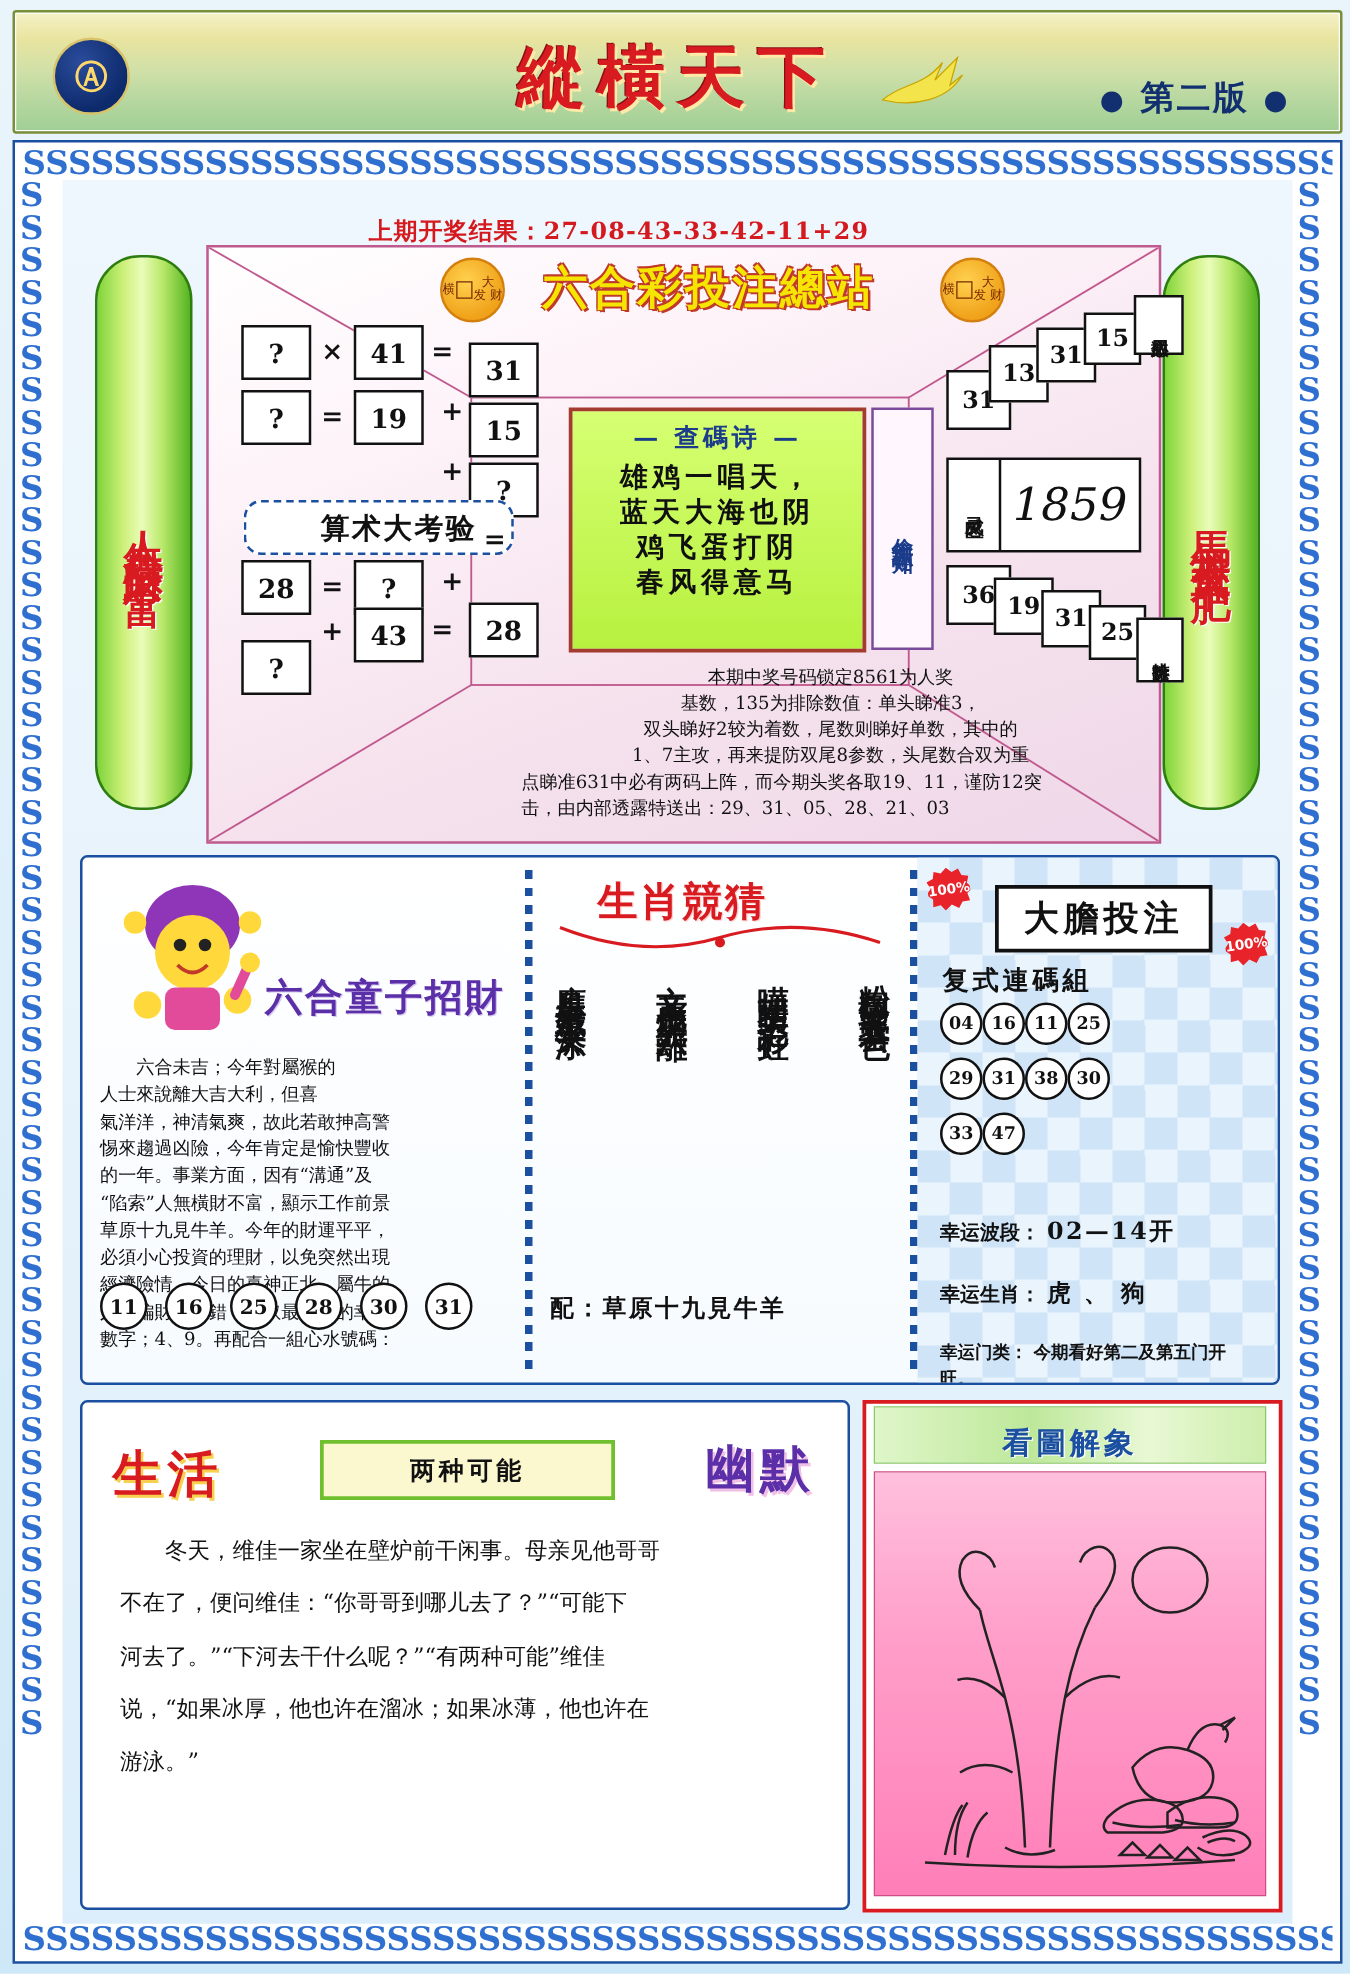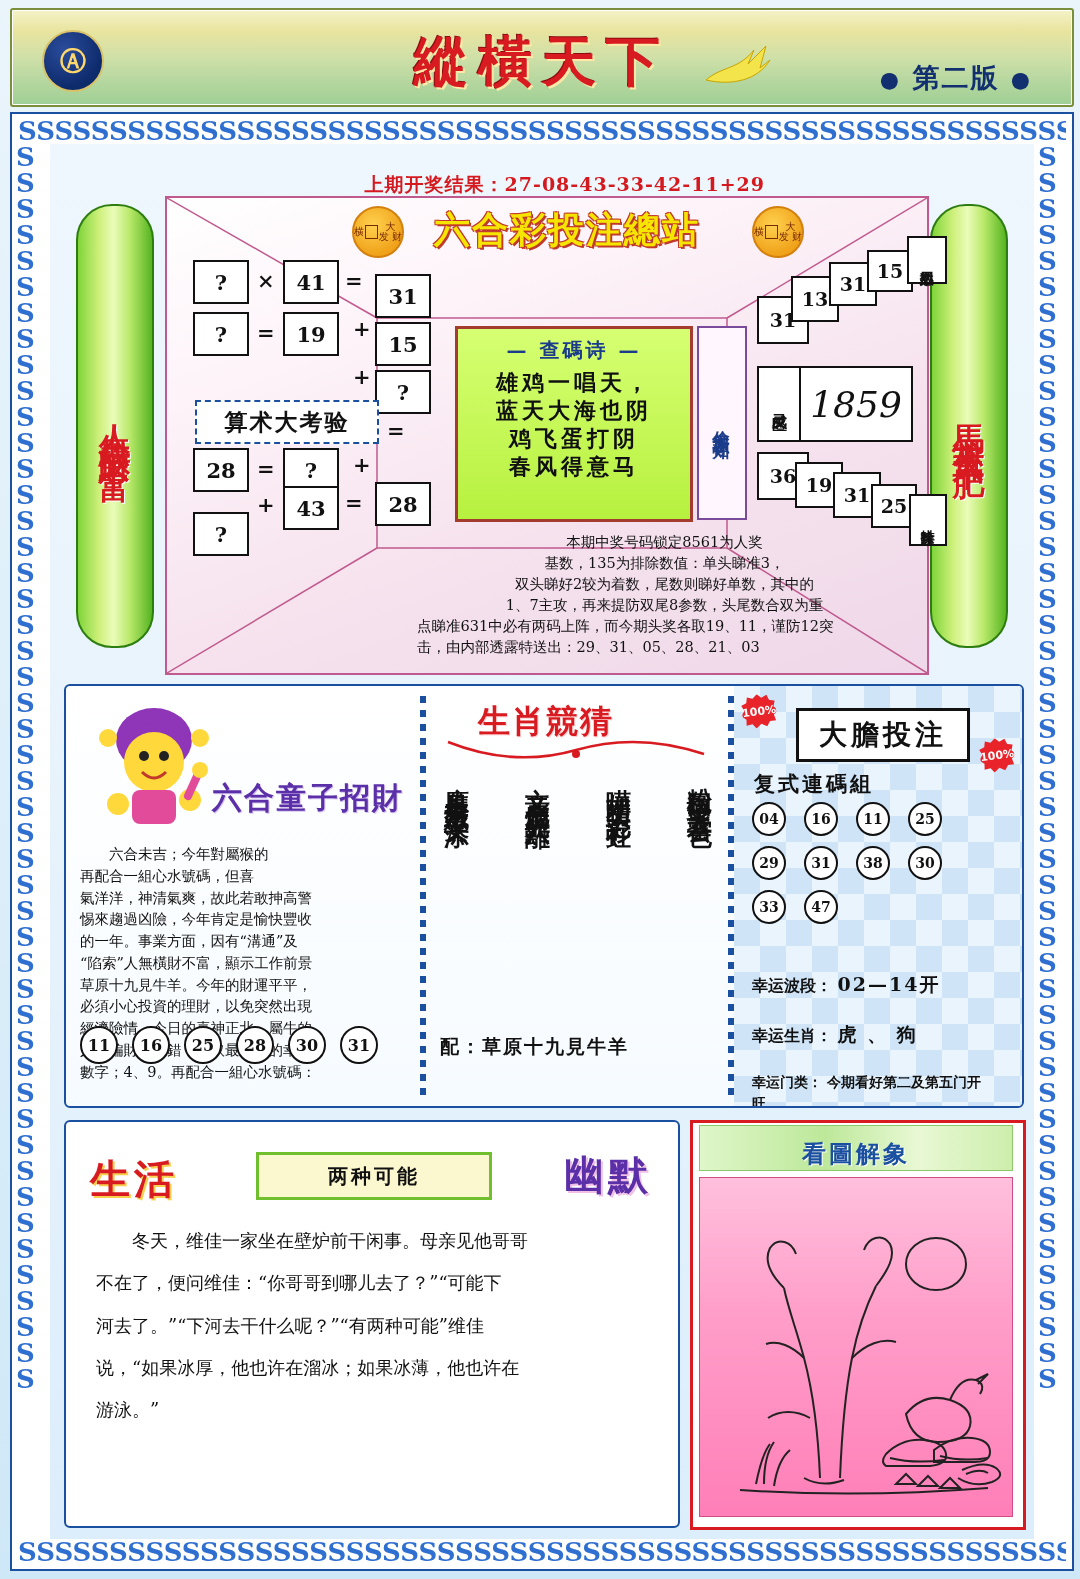--- a/index.html
+++ b/index.html
@@ -55,21 +55,21 @@
   .s-left{left:4px;top:30px;width:30px;height:1395px;overflow:hidden;word-break:break-all;}
   .s-right{right:4px;top:30px;width:30px;height:1395px;overflow:hidden;word-break:break-all;}
 
   .inner{
     position:absolute;left:38px;top:30px;width:984px;height:1395px;
     background:linear-gradient(180deg,#eef7fd 0%,#e6f2fb 55%,#dceefb 100%);
   }
 
   
   .lottery-result{
-    position:absolute;left:245px;top:28px;width:470px;text-align:right;
+    position:absolute;left:245px;top:28px;width:470px;text-align:left;
     font-family:"DejaVu Serif","Liberation Serif",serif;
     font-size:19px;font-weight:bold;color:#d51a1f;letter-spacing:1px;
   }
 
   .side-banner{
     position:absolute;top:60px;width:74px;height:440px;border-radius:36px;
     background:linear-gradient(90deg,#7fd43a 0%,#cdf07a 28%,#eafcb9 48%,#b9e96a 70%,#55b421 100%);
     border:2px solid #2e7d10;
     display:flex;align-items:center;justify-content:center;
   }
@@ -112,24 +112,24 @@
     position:absolute;width:52px;height:40px;border:2px solid #111;background:#fff;
     display:flex;align-items:center;justify-content:center;
     font-family:"DejaVu Serif","Liberation Serif",serif;font-size:21px;font-weight:bold;color:#111;
   }
   .msym{
     position:absolute;font-family:"DejaVu Serif","Liberation Serif",serif;
     font-size:21px;font-weight:bold;color:#111;
   }
   .exam-tag{
     position:absolute;left:8px;top:140px;width:180px;height:40px;
-    border:2px dashed #1b4fa0;background:#fff;border-radius:0;
+    border:2px dashed #1b4fa0;background:#fff;border-radius:14px;
     display:flex;align-items:center;justify-content:center;
     font-family:Liberation Sans, sans-serif;
-    font-size:23px;font-weight:bold;color:#111;letter-spacing:2px;
+    font-size:23px;font-weight:bold;color:#111;letter-spacing:2px;padding-left:32px;
   }
 
   
   .poem-box{
     position:absolute;left:288px;top:128px;width:232px;height:190px;
     border:3px solid #a33b2f;background:#cdfc6a;
     background:linear-gradient(180deg,#d6ff72,#b7f13f);
   }
   .poem-title{
     text-align:center;margin-top:8px;
@@ -259,21 +259,21 @@
     display:flex;align-items:center;justify-content:center;
     font-family:"DejaVu Serif","Liberation Serif",serif;
     font-size:28px;font-weight:bold;color:#111;letter-spacing:4px;
   }
   .fushi-title{
     position:absolute;left:20px;top:84px;
     font-family:"DejaVu Serif","Liberation Serif",serif;
     font-size:21px;font-weight:bold;color:#111;letter-spacing:3px;
   }
   .num-grid{position:absolute;left:18px;top:116px;width:252px;}
-  .num-grid .row{display:flex;gap:18px;margin-bottom:10px;}
+  .num-grid .row{display:flex;margin-bottom:10px;}
   .nball{
     width:30px;height:30px;border-radius:50%;border:2px solid #111;background:#fff;
     display:flex;align-items:center;justify-content:center;
     font-family:"DejaVu Serif","Liberation Serif",serif;font-size:14px;font-weight:bold;color:#111;
   }
   .lucky{
     position:absolute;left:18px;width:256px;
     font-family:"DejaVu Serif","Liberation Serif",serif;font-size:16px;font-weight:bold;color:#111;margin-top:48px;
   }
   .lucky .val{font-size:19px;letter-spacing:2px;}
@@ -470,21 +470,21 @@
             <circle cx="34" cy="100" r="11" fill="#ffd93b"></circle>
             <circle cx="106" cy="96" r="11" fill="#ffd93b"></circle>
             <path d="M104 92 l10 -22" stroke="#e14b9a" stroke-width="8" stroke-linecap="round"></path>
             <circle cx="116" cy="66" r="8" fill="#ffd93b"></circle>
             <circle cx="24" cy="34" r="9" fill="#ffd93b"></circle>
             <circle cx="116" cy="34" r="9" fill="#ffd93b"></circle>
           </svg>
           <div class="zhaocai-title">六合童子招財</div>
           <div class="zhaocai-text">
             <div class="indent">六合未吉；今年對屬猴的</div>
-            <div>再配合一組心水號碼，但喜</div>
+            <div>人士來說離大吉大利，但喜</div>
             <div>氣洋洋，神清氣爽，故此若敢抻高警</div>
             <div>惕來趨過凶險，今年肯定是愉快豐收</div>
             <div>的一年。事業方面，因有“溝通”及</div>
             <div>“陷索”人無橫財不富，顯示工作前景</div>
             <div>草原十九見牛羊。今年的財運平平，</div>
             <div>必須小心投資的理財，以免突然出現</div>
             <div>經濟險情。今日的喜神正北，屬牛的</div>
             <div>人士偏財還不錯，可取最有利的幸運</div>
             <div>數字；4、9。再配合一組心水號碼：</div>
           </div>

